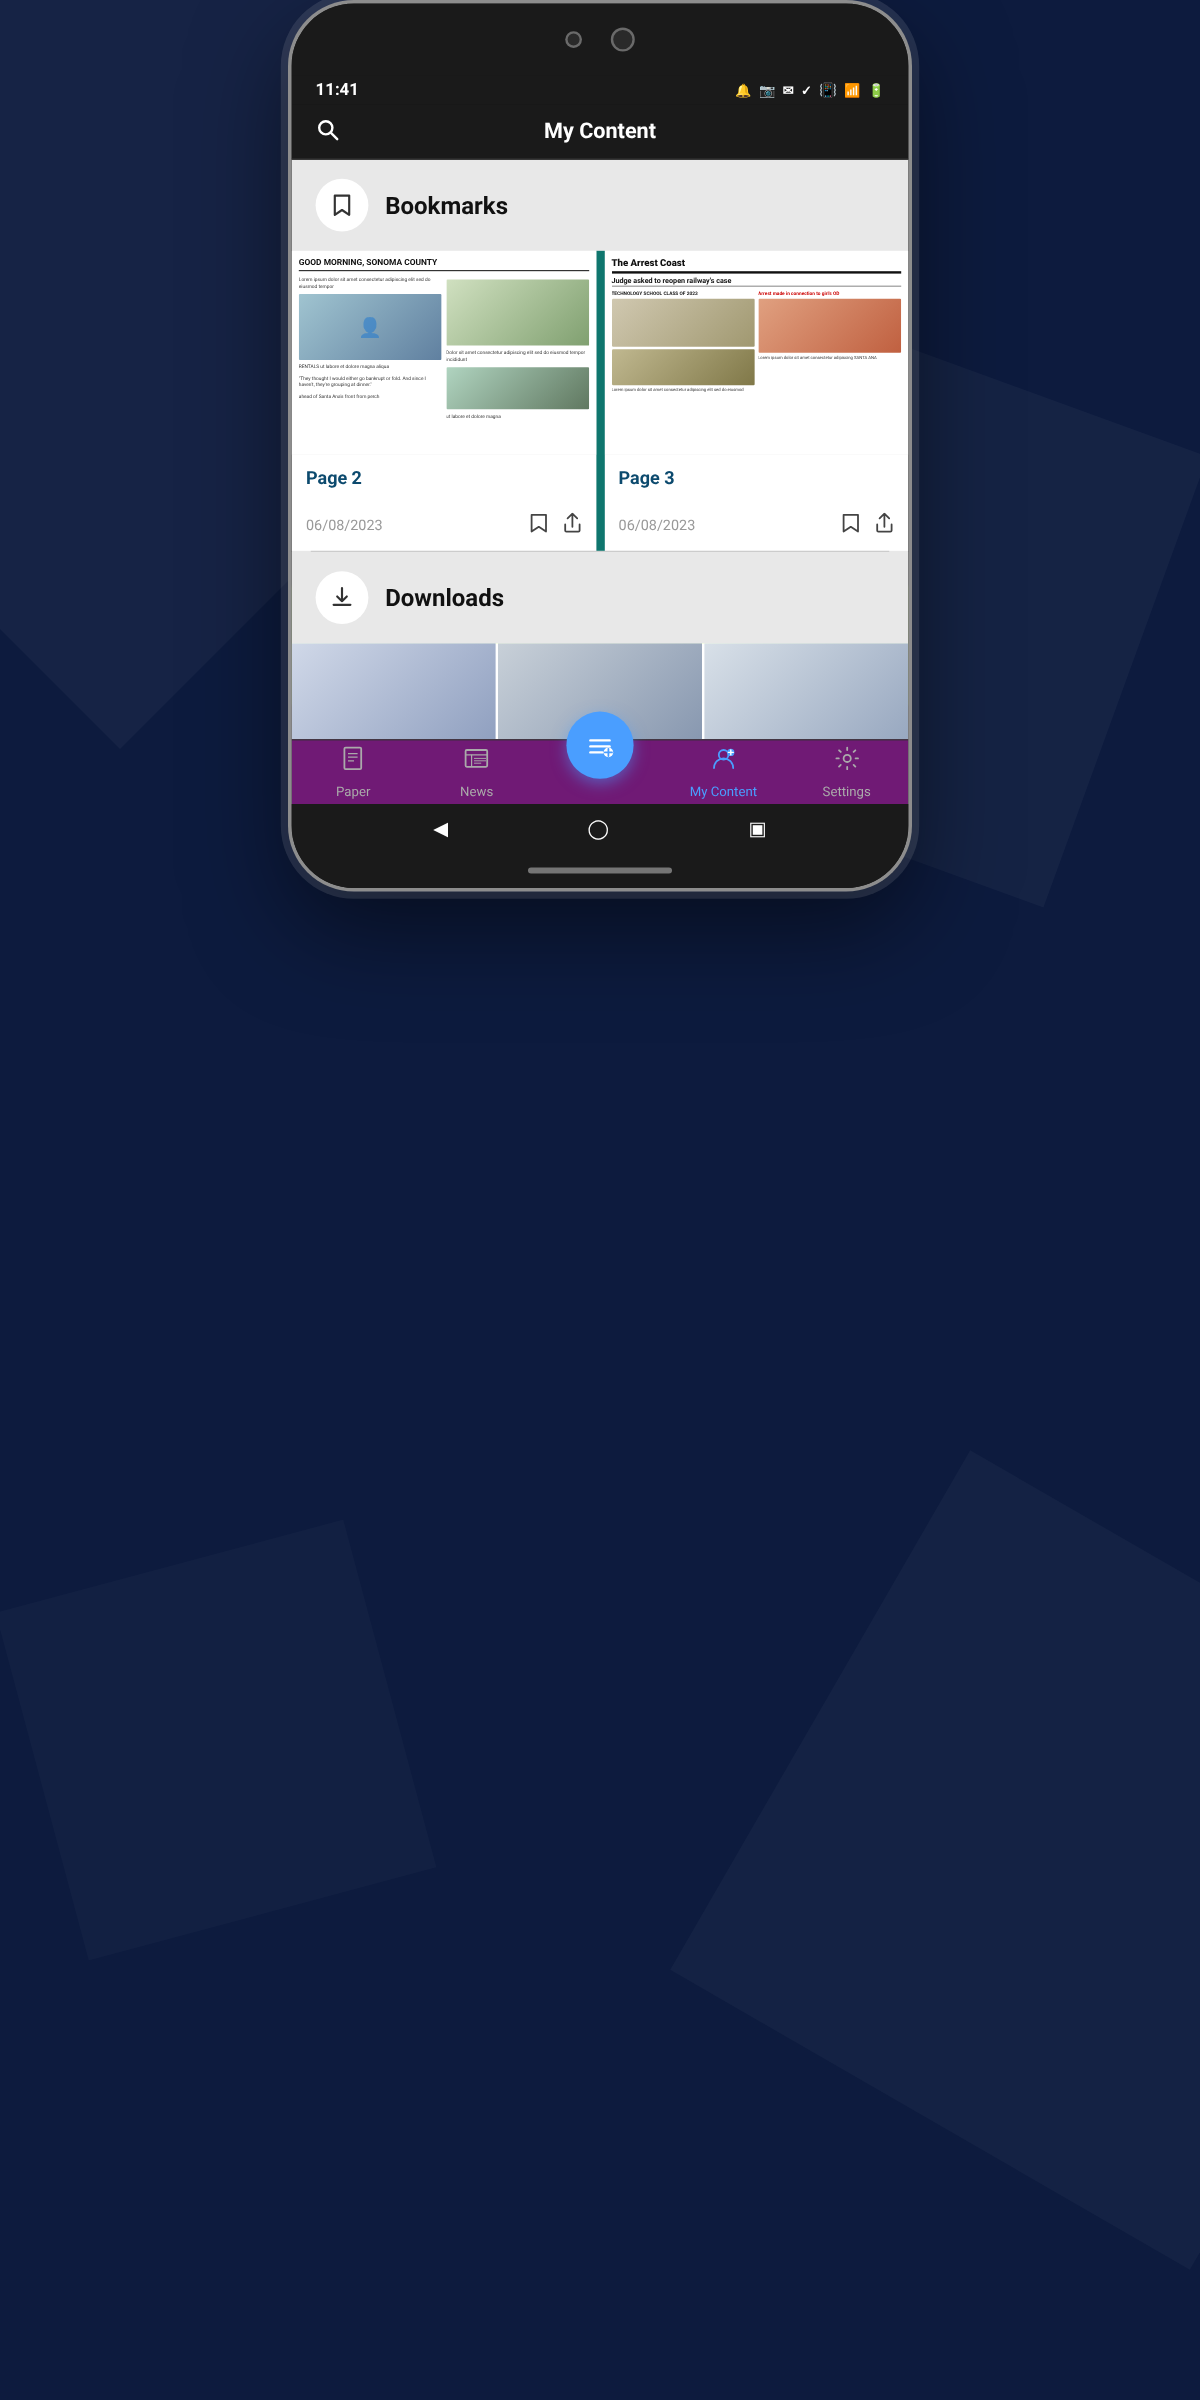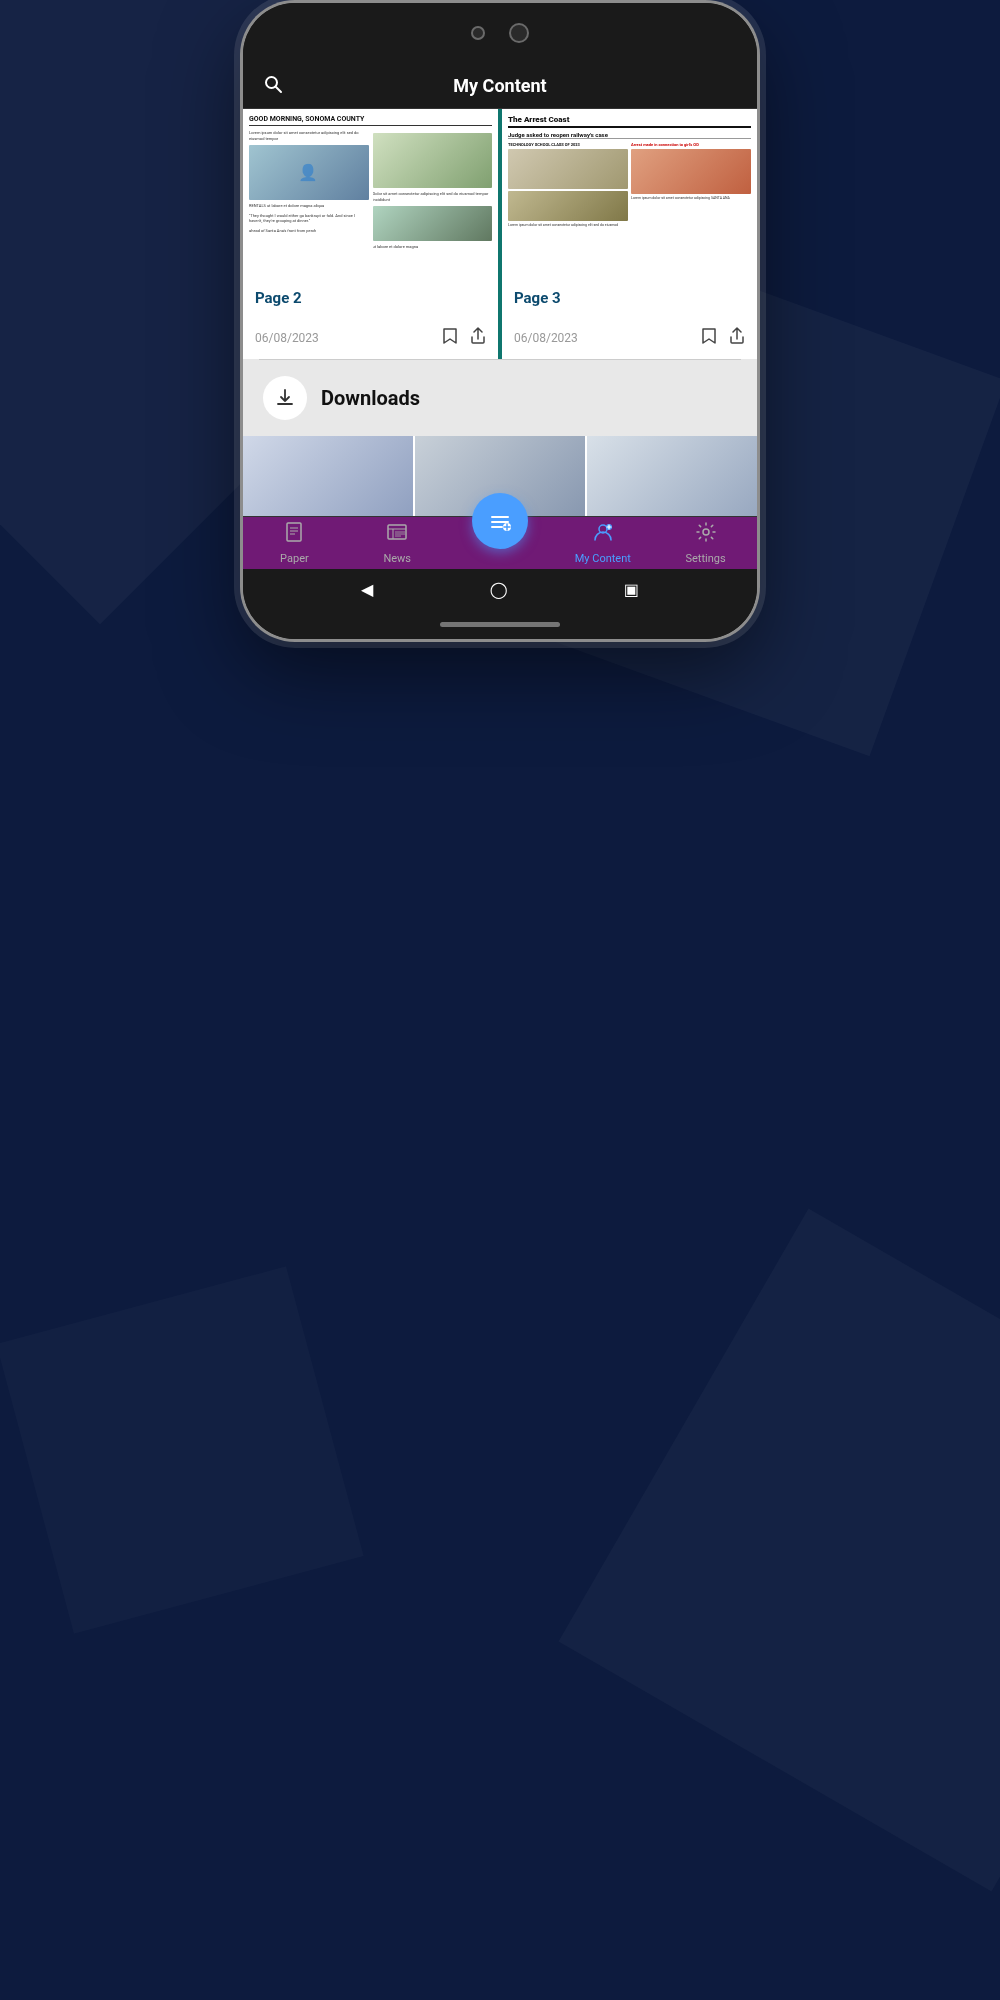--- a/index.html
+++ b/index.html
@@ -241,21 +241,21 @@
     
     .cards-row {
       background: white;
       display: flex;
       gap: 0;
       padding: 0;
     }
 
     .content-card {
       flex: 1;
-      border-right: 4px solid #0f766e;
+      border-right: 7px solid #0f766e;
       overflow: hidden;
     }
 
     .content-card:last-child {
       border-right: none;
     }
 
     .card-thumbnail {
       width: 100%;
       height: 170px;
@@ -528,33 +528,53 @@
 
     <div class="phone-btn-left"></div>
     <div class="phone-btn-left2"></div>
     <div class="phone-btn-right"></div>
 
     <div class="phone-top-bar">
       <div class="camera-dot"></div>
       <div class="camera-dot large"></div>
     </div>
 
+    <div class="status-bar">
+      <span class="status-time">11:41</span>
+      <div class="status-icons">
+        <span>🔔</span>
+        <span>📷</span>
+        <span>✉</span>
+        <span>✓</span>
+        <span style="font-size:12px;">📳</span>
+        <span>📶</span>
+        <span>🔋</span>
+      </div>
+    </div>
 
     <div class="app-topbar">
       <div class="search-icon-btn">
         <svg width="20" height="20" viewBox="0 0 20 20" fill="none" xmlns="http://www.w3.org/2000/svg">
           <circle cx="8.5" cy="8.5" r="5.5" stroke="white" stroke-width="2"></circle>
           <line x1="13" y1="13" x2="18" y2="18" stroke="white" stroke-width="2" stroke-linecap="round"></line>
         </svg>
       </div>
       <span class="app-topbar-title">My Content</span>
     </div>
 
     <div class="app-body">
 
+      <div class="section-header">
+        <div class="section-icon">
+          <svg width="22" height="22" viewBox="0 0 22 22" fill="none" xmlns="http://www.w3.org/2000/svg">
+            <path d="M5 3h12v16l-6-4-6 4V3z" stroke="#333" stroke-width="1.8" fill="none" stroke-linejoin="round"></path>
+          </svg>
+        </div>
+        <span class="section-title">Bookmarks</span>
+      </div>
 
       <div class="cards-row">
 
         <div class="content-card">
           <div class="card-thumbnail">
 
             <div class="newspaper-page">
               <div class="np-header">GOOD MORNING, SONOMA COUNTY</div>
               <div class="np-two-col">
                 <div class="np-col">

